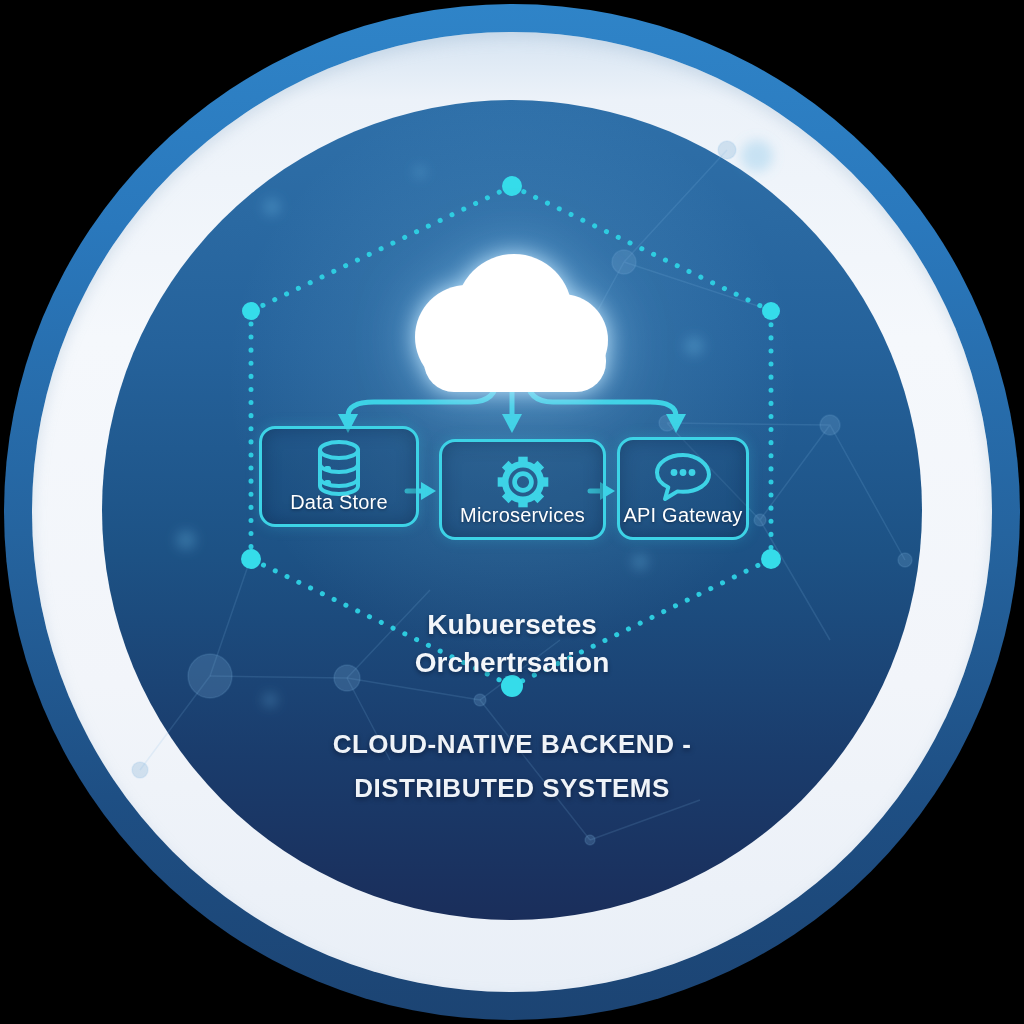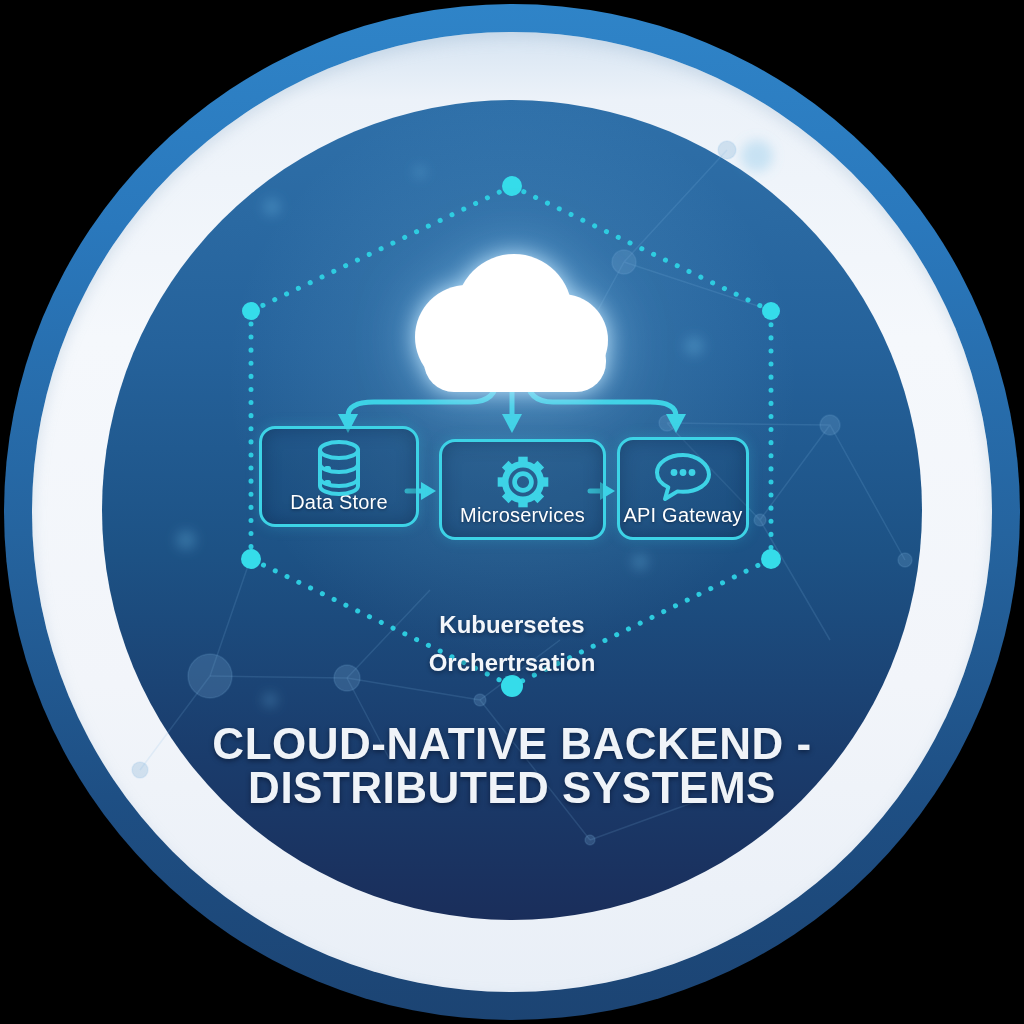--- a/index.html
+++ b/index.html
@@ -18,23 +18,23 @@
     overflow:hidden;}
   svg.layer{position:absolute;left:0;top:0;width:1024px;height:1024px;pointer-events:none;}
 
   .node{position:absolute;box-sizing:border-box;border:3px solid #3dd3e6;border-radius:16px;
     background:rgba(12,42,84,0.18);box-shadow:0 0 14px rgba(61,211,230,0.22), inset 0 0 18px rgba(9,30,60,0.35);
     display:flex;flex-direction:column;align-items:center;justify-content:flex-end;padding-bottom:10px;}
   .node-icon{position:absolute;top:10px;left:50%;transform:translateX(-50%);}
   .node-label{color:#ffffff;font-size:20px;letter-spacing:.2px;text-shadow:0 1px 3px rgba(0,10,30,.5);}
 
   .subtitle{position:absolute;left:0;top:606px;width:100%;text-align:center;color:#f3f6fa;
-    font-size:24px;font-weight:700;line-height:38px;text-shadow:0 2px 4px rgba(0,10,30,.45);}
+    font-size:28px;font-weight:700;line-height:38px;text-shadow:0 2px 4px rgba(0,10,30,.45);}
   .title{position:absolute;left:0;top:722px;width:100%;text-align:center;color:#eff3f8;
-    font-size:44px;font-weight:800;line-height:44px;letter-spacing:.5px;text-shadow:0 2px 5px rgba(0,10,30,.5);}
+    font-size:26px;font-weight:800;line-height:44px;letter-spacing:.5px;text-shadow:0 2px 5px rgba(0,10,30,.5);}
 </style>
 </head>
 <body>
 
 <div class="badge">
 
   <div class="circle ring-outer"></div>
   <div class="circle ring-white"></div>
   <div class="circle inner"></div>
 

